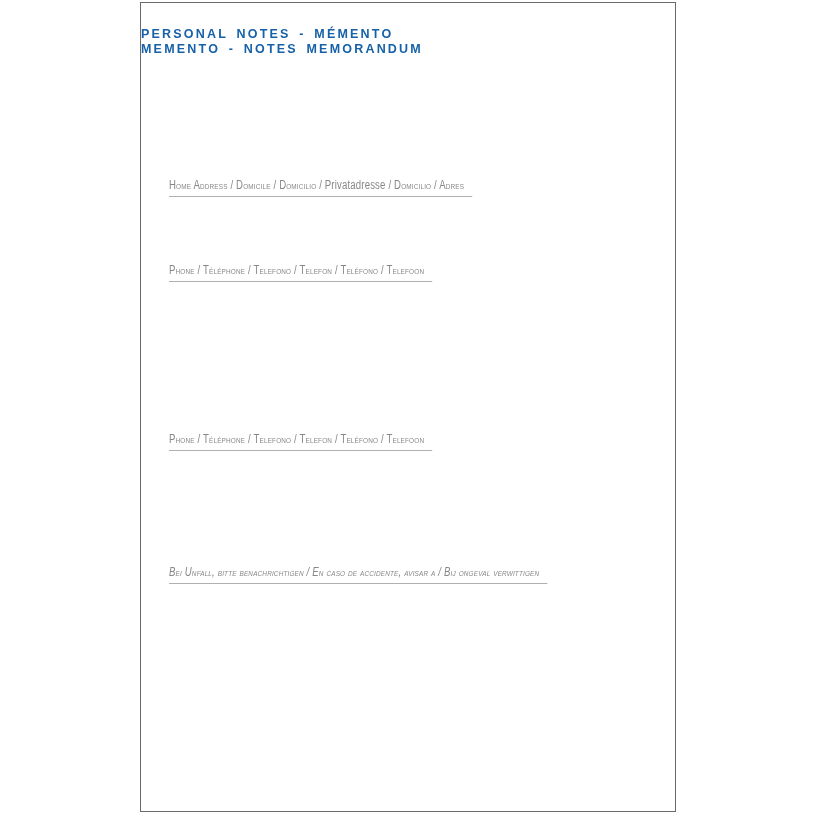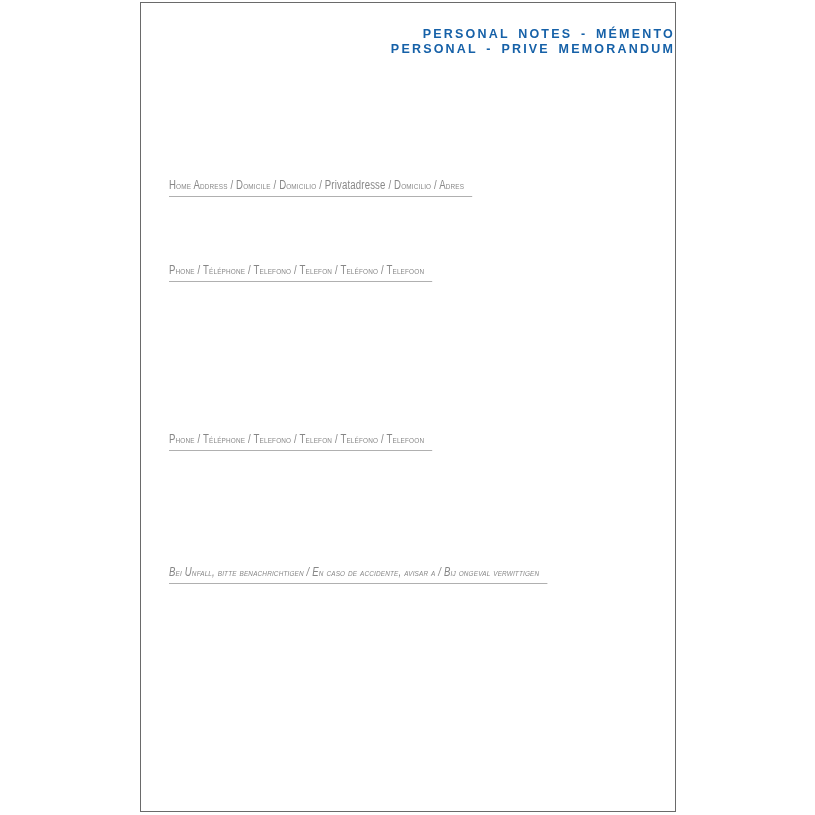--- a/index.html
+++ b/index.html
@@ -25,21 +25,21 @@
     height: 810px;
     box-sizing: border-box;
     border: 1.5px solid #6a6a6a;
     background: #ffffff;
   }
   .page-title {
     position: absolute;
     left: 0;
     top: 24px;
     width: 100%;
-    text-align: right;
+    text-align: left;
     color: #1661a8;
     font-weight: 700;
     font-size: 12.5px;
     line-height: 15px;
     letter-spacing: 2.2px;
     word-spacing: 3px;
     white-space: nowrap;
   }
   .field {
     position: absolute;
@@ -72,21 +72,21 @@
   .f-em2       { top: 559px; font-style: italic; }
 </style>
 </head>
 <body>
 
 <div class="canvas">
   <div class="page-frame">
 
     <div class="page-title">
       <div>PERSONAL NOTES - MÉMENTO</div>
-      <div>PERSONAL - PRIVE MEMORANDUM</div>
+      <div>MEMENTO - NOTES MEMORANDUM</div>
     </div>
 
 
     <div class="field f-home">
       <span class="label-line">
         <span>Home Address / Domicile / Domicilio / </span><span class="plain-case">Privatadresse</span><span> / Domicilio / Adres</span>
       </span>
     </div>
 
     <div class="field f-phone1">

